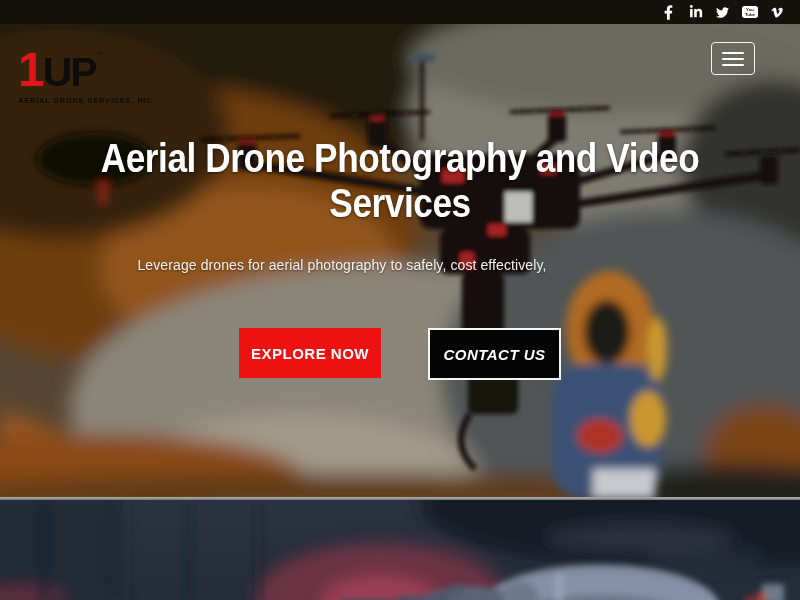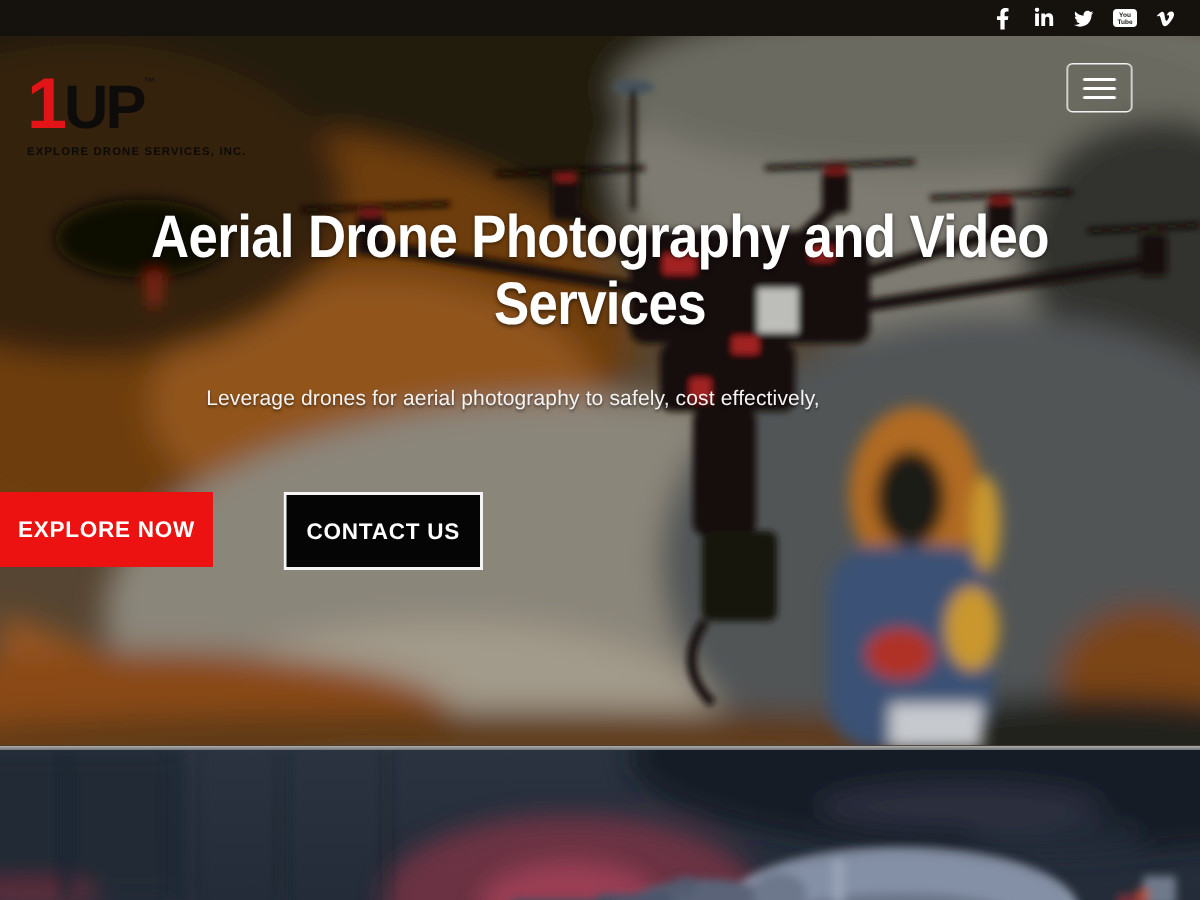--- a/index.html
+++ b/index.html
@@ -48,29 +48,29 @@
 
   .hero-subtitle {
     position: absolute; top: 234px; left: 0; width: 684px;
     text-align: center; color: #f4f3f1; font-size: 14px; line-height: 15.5px;
     letter-spacing: 0.1px; text-shadow: 0 1px 2px rgba(0,0,0,0.5);
   }
   .hero-subtitle span { display: block; }
 
   .hero-buttons {
     position: absolute; top: 304px; left: 0; width: 800px;
-    display: flex; justify-content: flex-start; align-items: flex-start; gap: 47px;
+    display: flex; justify-content: center; align-items: flex-start; gap: 47px;
   }
   .btn {
     font-family: "Liberation Sans", sans-serif;
     font-size: 15px; font-weight: 700; letter-spacing: 0.5px;
     color: #ffffff; cursor: pointer; text-align: center;
   }
   .btn-explore { width: 142px; height: 50px; background: #ec1212; border: none; }
-  .btn-contact { width: 133px; height: 52px; background: #050505; border: 2px solid #f5f5f5; }
+  .btn-contact { width: 133px; height: 52px; background: #050505; border: 2px solid #f5f5f5; font-style: italic; }
 
   
   .section-divider { height: 3px; width: 800px; background: linear-gradient(#b7b4ad, #70747a); }
 
   
   .section2 { position: relative; width: 800px; height: 100px; overflow: hidden; background: #2a3240; }
   .section2 .scene2 { position: absolute; inset: 0; width: 100%; height: 100%; }
 </style>
 </head>
 <body>
@@ -191,21 +191,21 @@
         <rect x="540" y="140" width="16" height="10" rx="2"></rect>
       </g>
       <rect x="462" y="248" width="42" height="85" rx="8" fill="#14100a"></rect>
       <rect x="468" y="330" width="50" height="60" rx="6" fill="#171209"></rect>
       <path d="M470,390 q-20,30 5,55" stroke="#14100a" stroke-width="6" fill="none"></path>
     </g>
   </svg>
 
   <a class="logo">
     <div class="logo-mark"><span class="logo-number">1</span><span class="logo-word">UP</span><span class="logo-tm">™</span></div>
-    <div class="logo-tagline">EXPLORE DRONE SERVICES, INC.</div>
+    <div class="logo-tagline">AERIAL DRONE SERVICES, INC.</div>
   </a>
 
   <button class="nav-toggle">
     <span class="bar"></span>
     <span class="bar"></span>
     <span class="bar"></span>
   </button>
 
   <h1 class="hero-title">
     <span>Aerial Drone Photography and Video</span>

